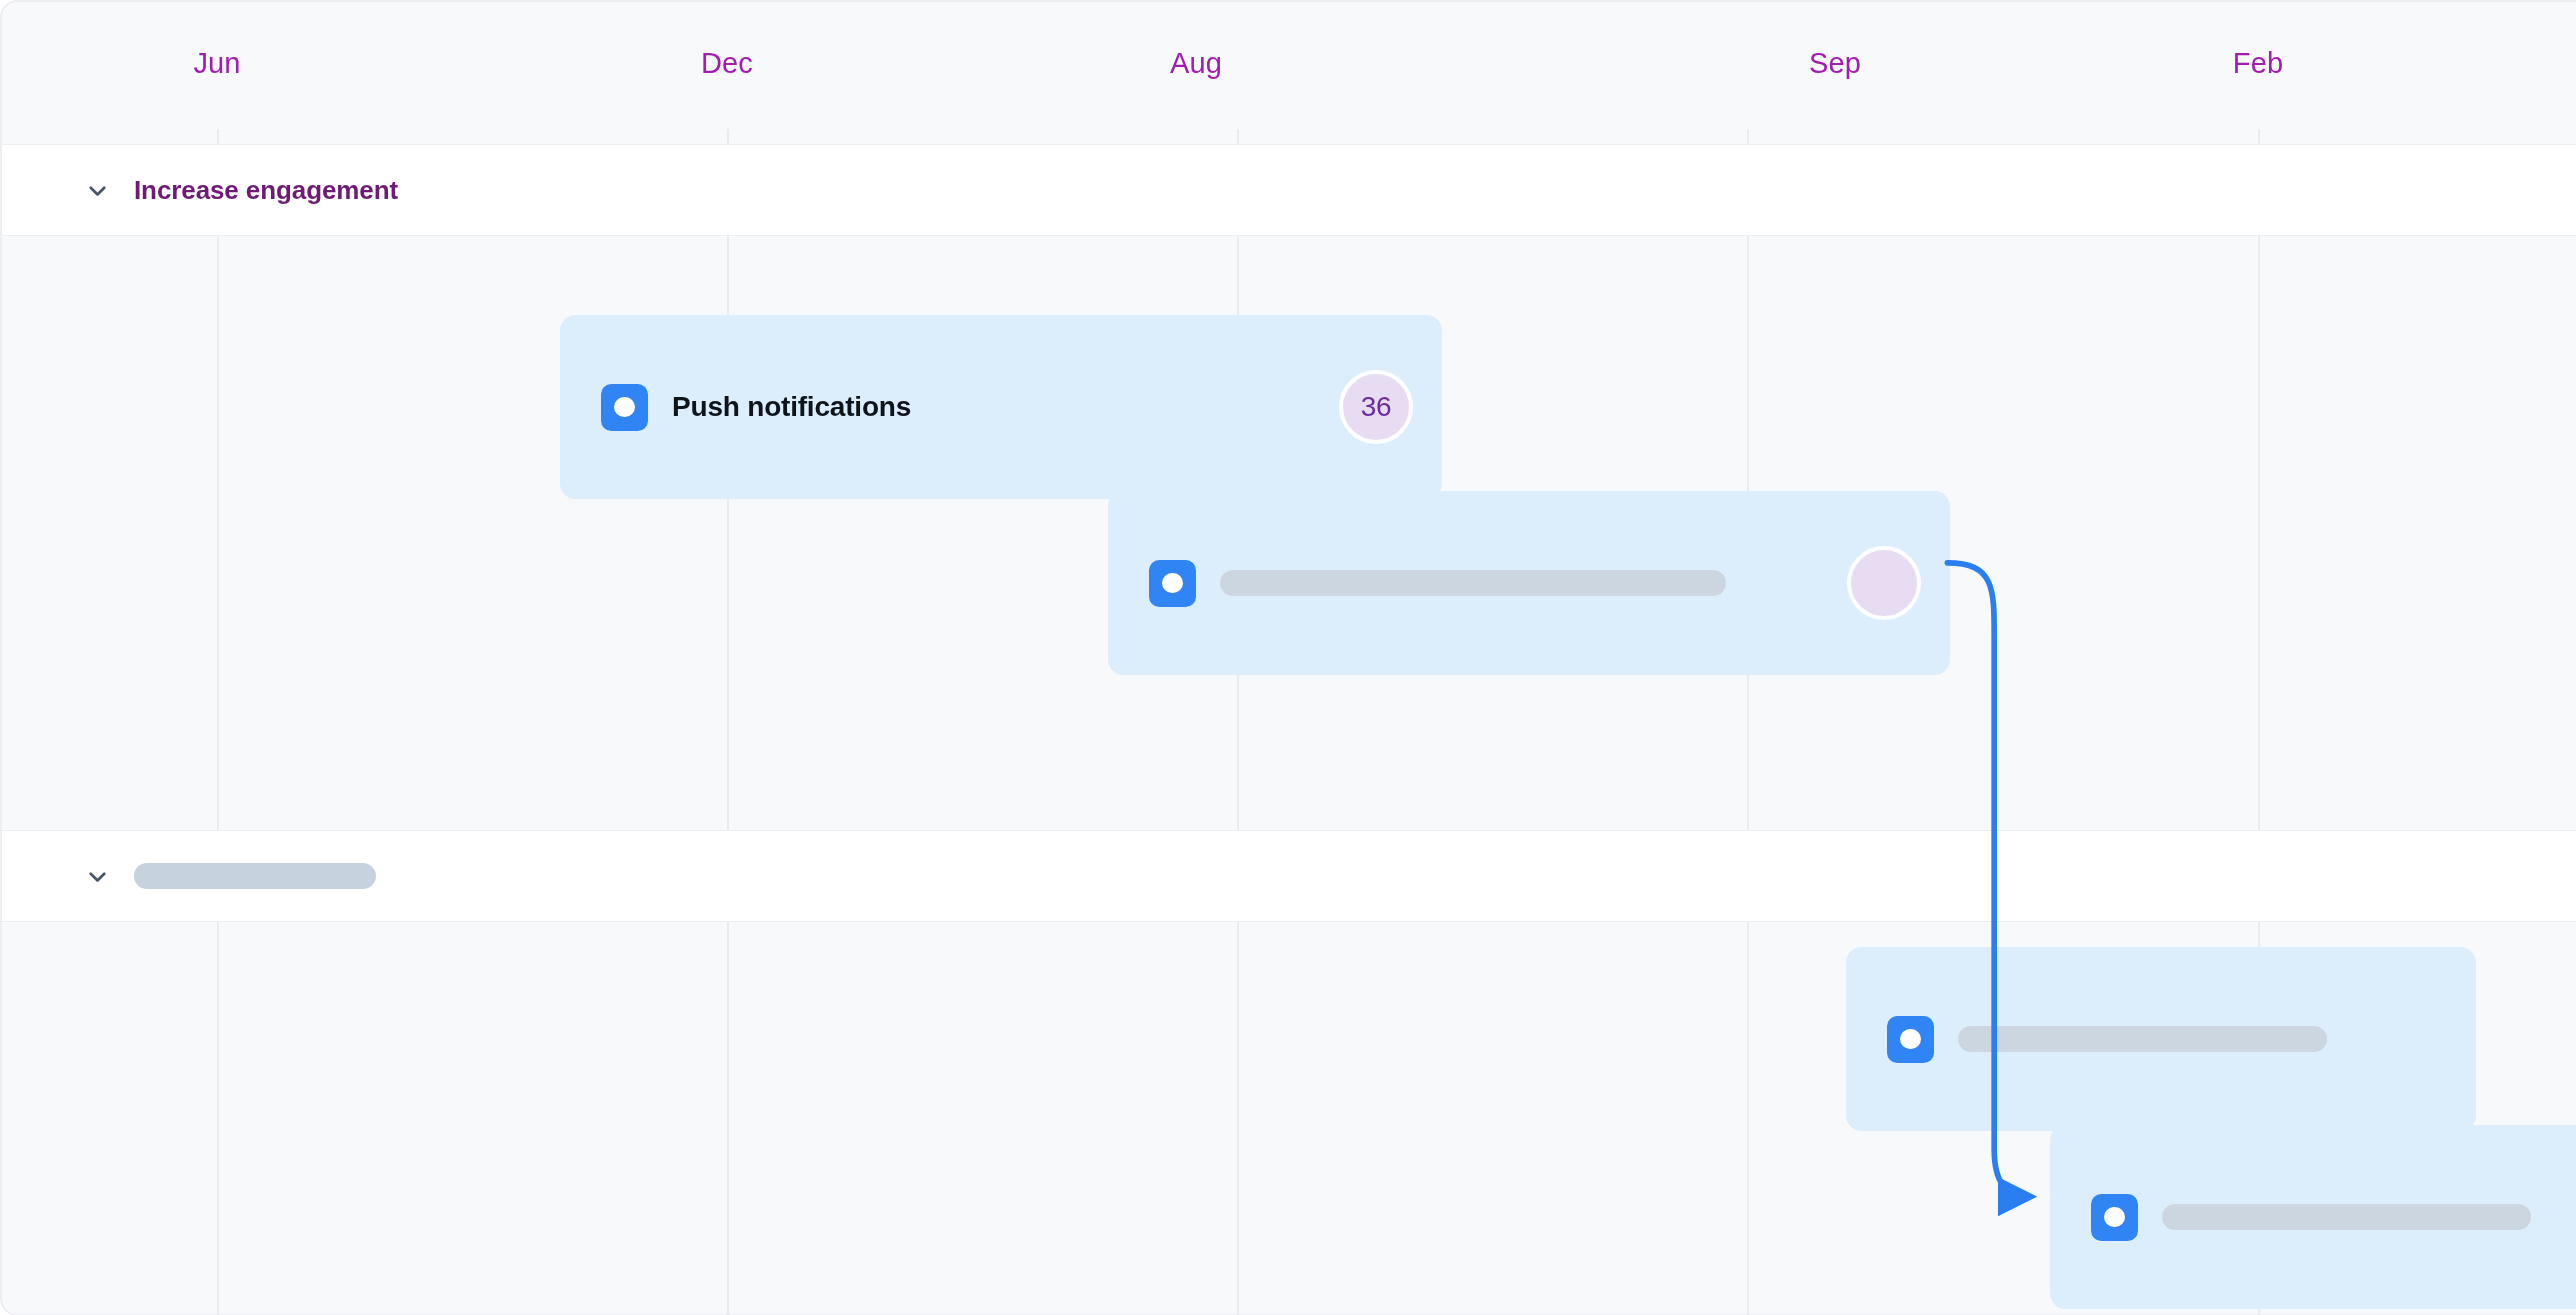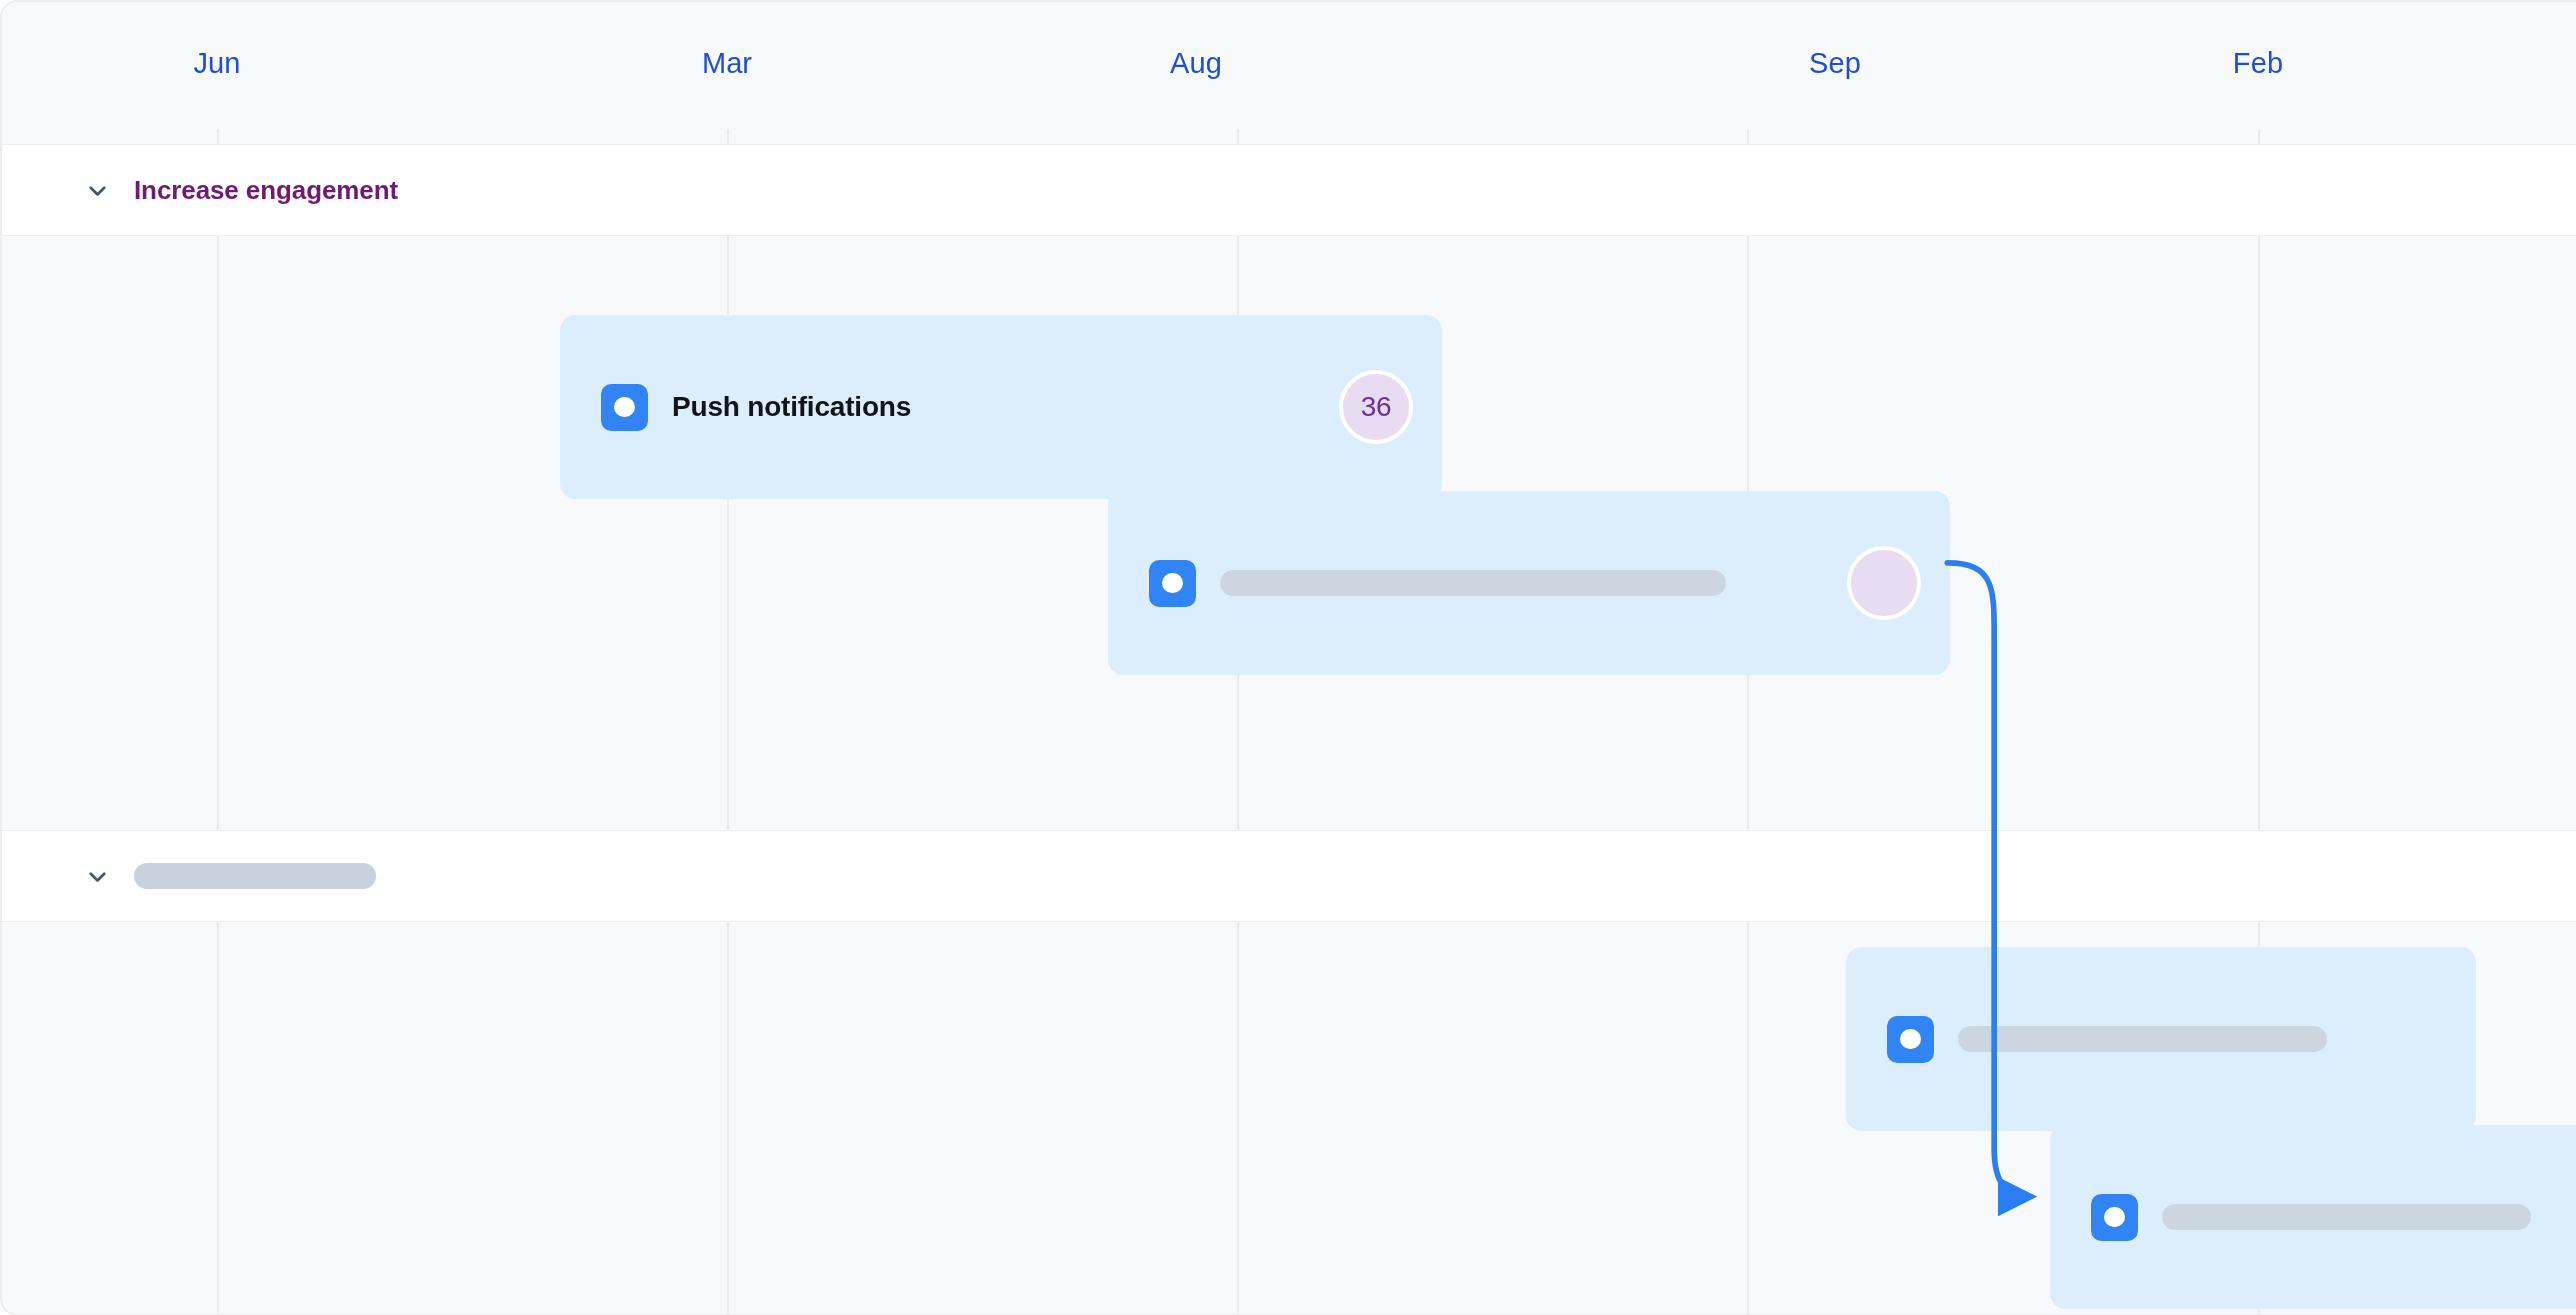--- a/index.html
+++ b/index.html
@@ -54,21 +54,21 @@
     left: 0; right: 0; top: 0;
     height: 114px;
     background: #f7f9fb;
   }
   .month-label {
     position: absolute;
     top: 47px;
     transform: translateX(-50%);
     font-size: 29px;
     line-height: 1;
-    color: #1d4ed8;
+    color: #a21caf;
     letter-spacing: 0.1px;
     white-space: nowrap;
   }
 
   
   .group-row {
     position: absolute;
     left: 0;
     right: 0;
     height: 92px;
@@ -194,21 +194,21 @@
         <path d="M 0 0 L 7 3.5 L 0 7 Z" fill="#2a7ef0"></path>
       </marker>
     </defs>
     <path id="dep-path-0" fill="none" stroke="#2a7ef0" stroke-width="11" stroke-linecap="round" marker-end="url(#arrowhead)" d="M 3781 1090 C 3872 1090 3872 1140 3872 1232 L 3872 2230 C 3872 2300 3900 2322 3938 2322"></path>
   </svg>
 
   <div class="timeline-header">
     <div class="hdr-mask"></div>
     <div id="month-labels">
         <div class="month-label" style="left: 215px;">Jun</div>
-        <div class="month-label" style="left: 725px;">Mar</div>
+        <div class="month-label" style="left: 725px;">Dec</div>
         <div class="month-label" style="left: 1194px; text-align: center;">Aug</div>
         <div class="month-label" style="left: 1833px;">Sep</div>
         <div class="month-label" style="left: 2256px;">Feb</div>
       </div>
   </div>
 
   <div class="group-row" style="top:142px;">
     <svg class="chev" viewBox="0 0 24 24" fill="none" stroke="#475569" stroke-width="2.4" stroke-linecap="round" stroke-linejoin="round">
       <polyline points="6 9.5 12 15.5 18 9.5"></polyline>
     </svg>

